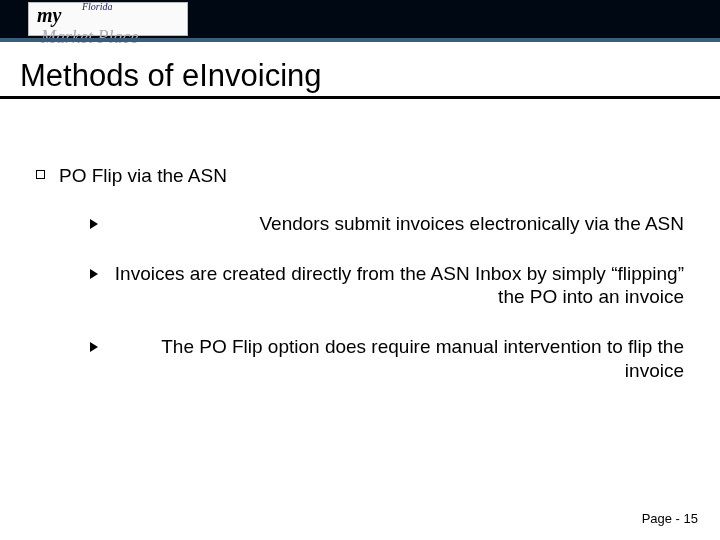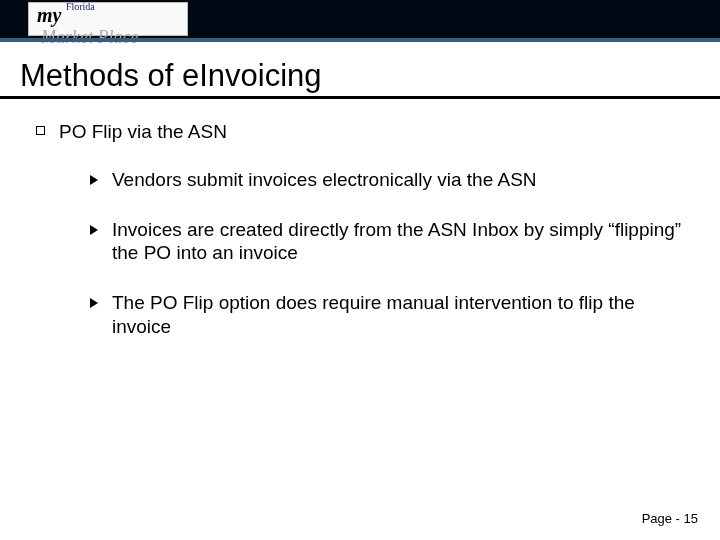--- a/index.html
+++ b/index.html
@@ -2,31 +2,31 @@
 <html><head>
 <meta charset="utf-8">
 <style>
   * { margin: 0; padding: 0; box-sizing: border-box; }
   html, body { width: 720px; height: 540px; background: #fff; font-family: Arial, Helvetica, sans-serif; color: #000; }
   .slide { position: relative; width: 720px; height: 540px; }
 
   .header-band { position: absolute; top: 0; left: 0; width: 720px; height: 38px; background: #000814; }
   .logo-box { position: absolute; top: 2px; left: 28px; width: 160px; height: 34px; background: #fafafa; border: 1px solid #bbb; padding: 3px 8px 0 8px; }
   .logo-my { font-family: "Brush Script MT", cursive; font-style: italic; font-weight: bold; font-size: 20px; color: #000000; display: inline-block; transform: translateY(-2px); }
-  .logo-florida { font-family: Georgia, serif; font-size: 10px; color: #226; display: inline-block; transform: translateY(-14px); margin-left: 0; }
+  .logo-florida { font-family: Georgia, serif; font-style: italic; font-size: 10px; color: #226; display: inline-block; transform: translateY(-14px); margin-left: 16px; }
   .logo-mp { font-family: "Brush Script MT", cursive; font-style: italic; font-size: 18px; color: #aab; display: inline-block; transform: translateY(-2px); margin-left: 4px; }
   .header-line { position: absolute; top: 38px; left: 0; width: 720px; height: 4px; background: #3a5e7a; }
 
   .title { position: absolute; top: 58px; left: 20px; font-weight: normal; font-size: 31px; }
   .title-rule { position: absolute; top: 96px; left: 0; width: 720px; height: 3px; background: #000; }
 
   .body { position: absolute; top: 120px; left: 36px; right: 36px; font-size: 19px; line-height: 1.25; }
-  .lvl1 { display: flex; margin-bottom: 24px; }
+  .lvl1 { display: flex; margin-bottom: 24px; margin-top: 44px; }
   .square-bullet { width: 9px; height: 9px; border: 1px solid #000; margin-right: 14px; margin-top: 6px; flex: 0 0 auto; }
-  .lvl2-group { padding-left: 54px; }
+  .lvl2-group { padding-left: 54px; text-align: right; }
   .lvl2 { display: flex; margin-bottom: 26px; }
   .tri { flex: 0 0 auto; width: 0; height: 0; border-top: 5px solid transparent; border-bottom: 5px solid transparent; border-left: 8px solid #000; margin-right: 14px; margin-top: 7px; }
   .lvl2-text { flex: 1; }
 
   .footer { position: absolute; bottom: 14px; right: 22px; font-size: 13px; }
 </style>
 </head>
 <body>
 
 <div class="slide">

